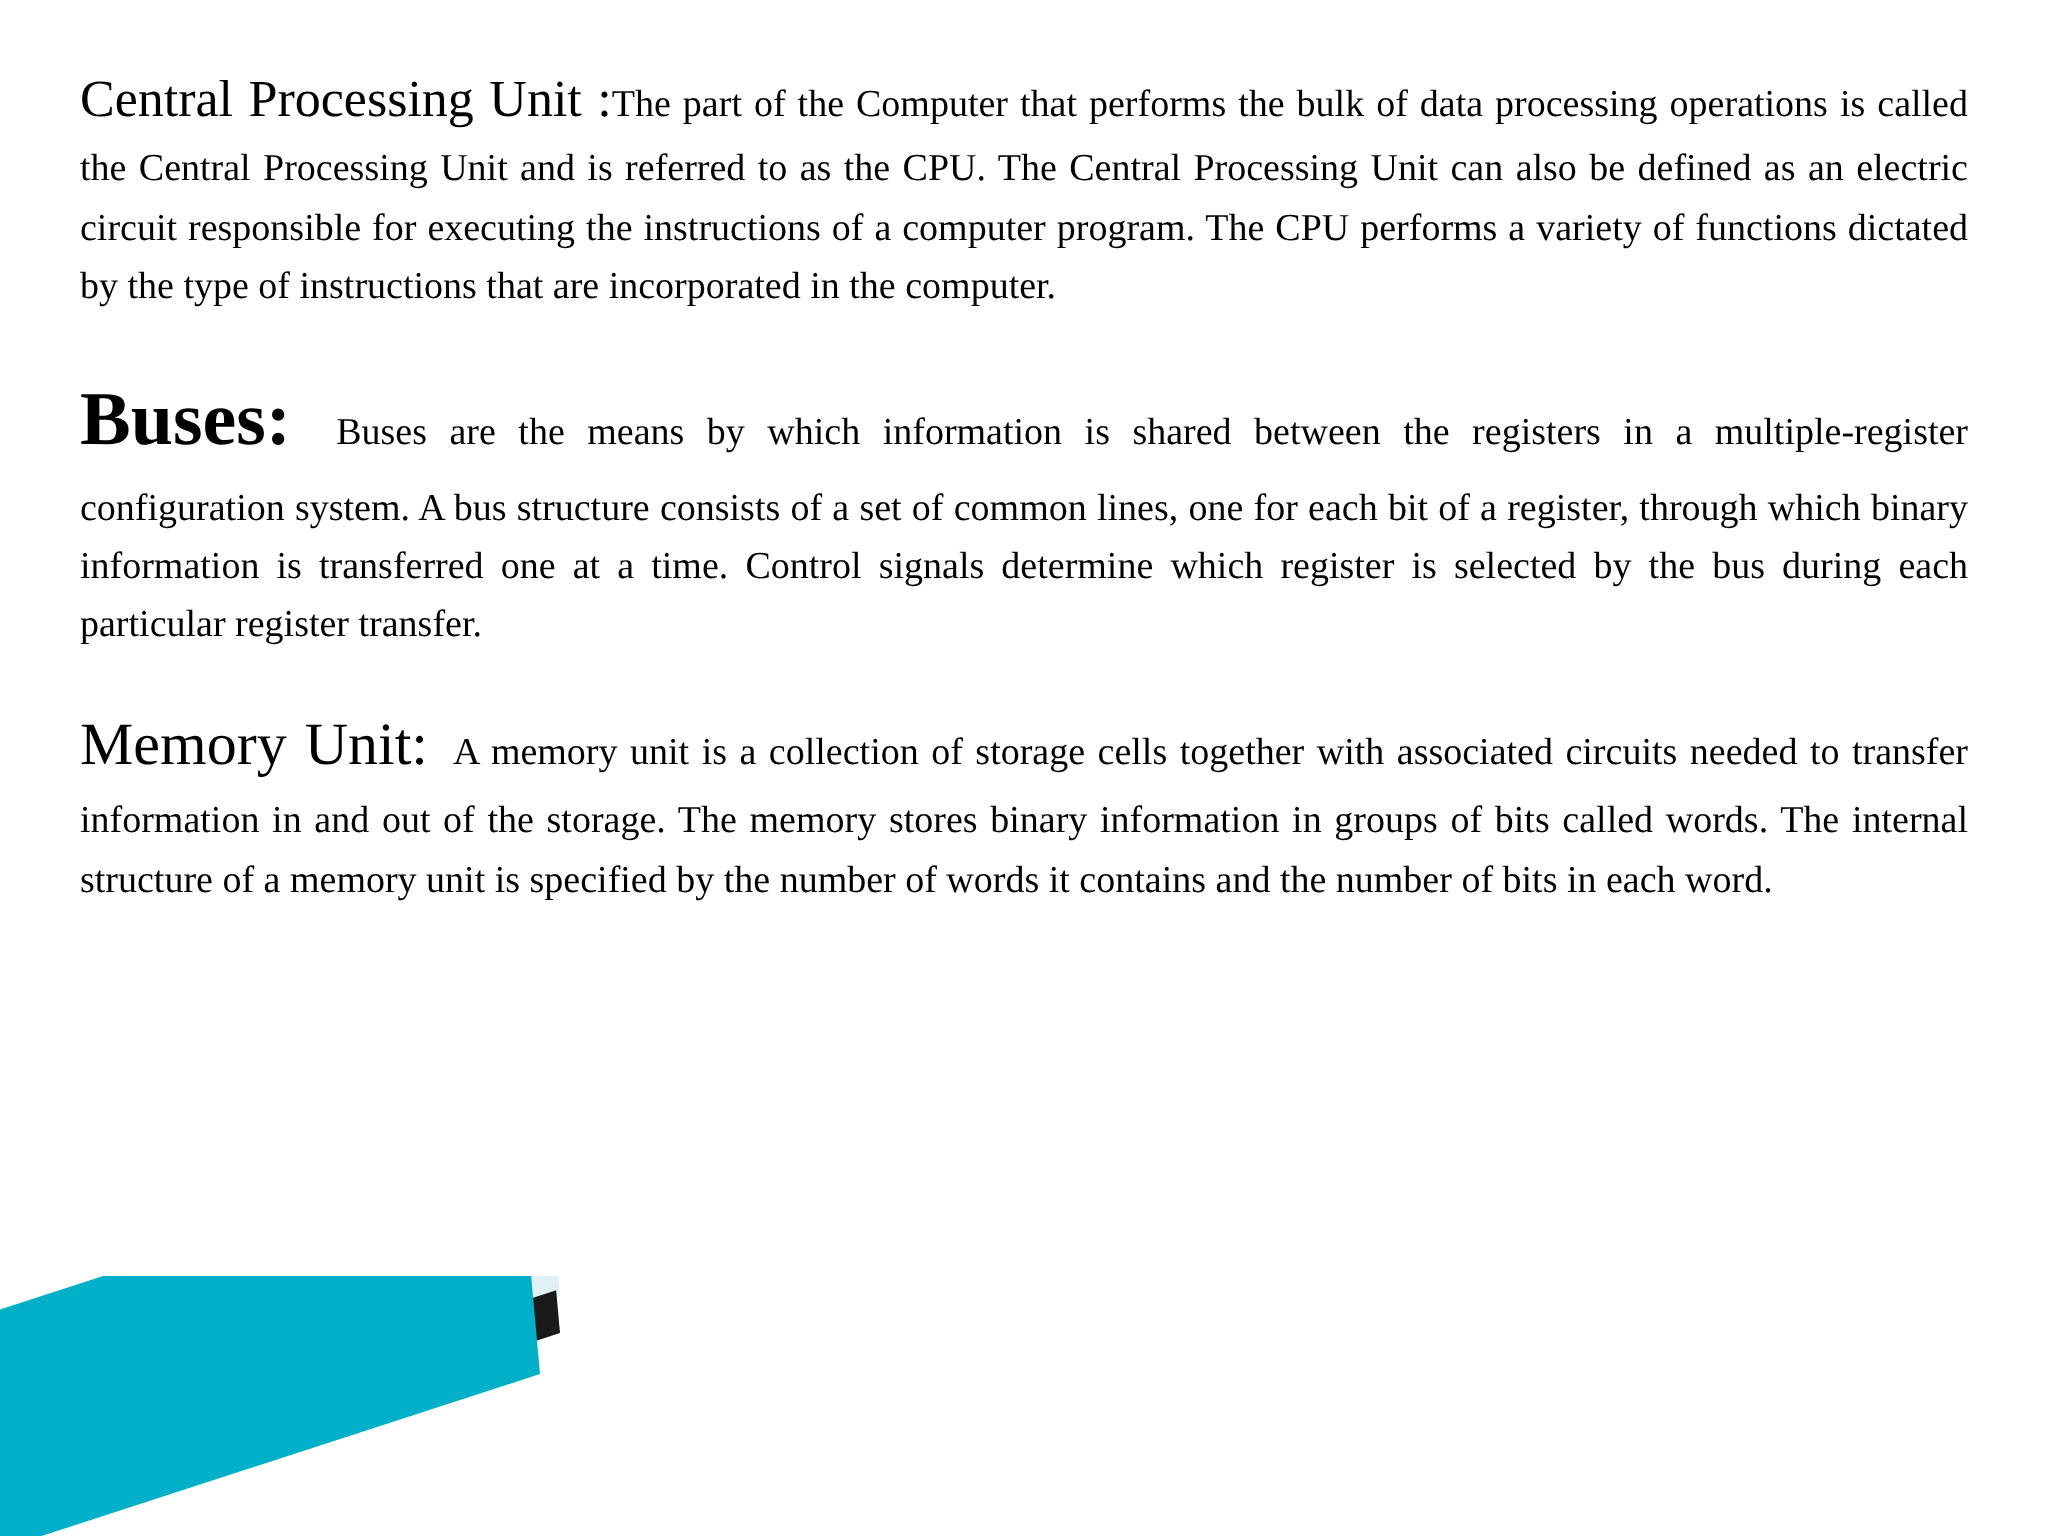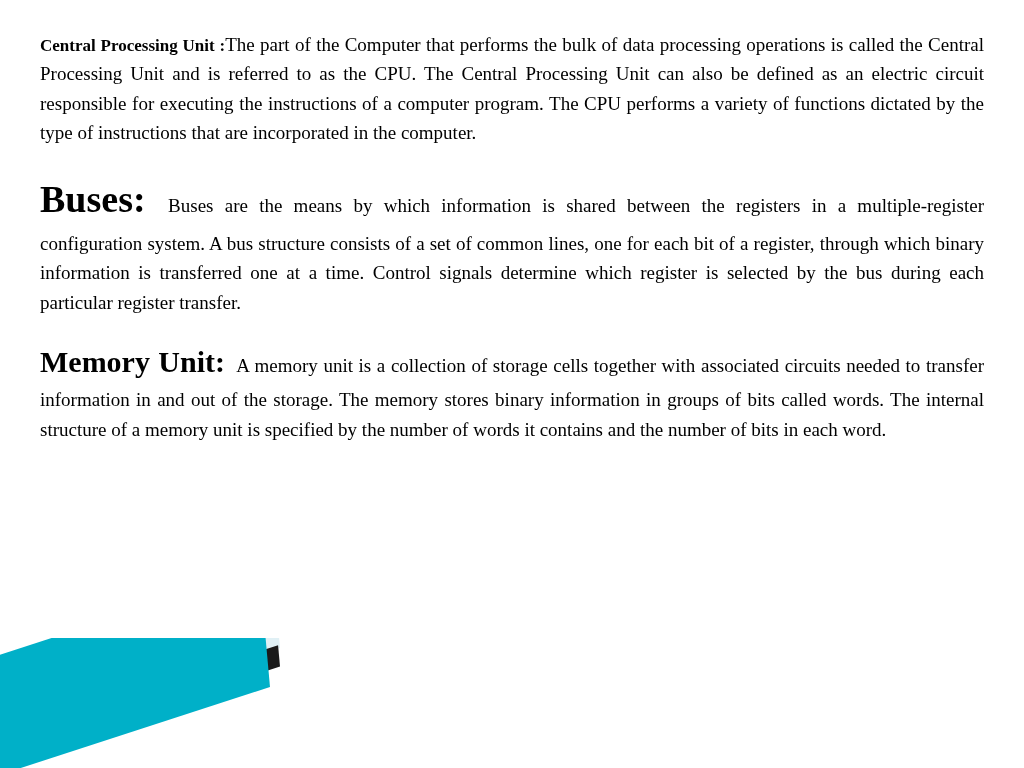--- a/index.html
+++ b/index.html
@@ -28,31 +28,31 @@
     }
 
     .section p {
       font-size: 19px;
       line-height: 1.55;
       text-align: justify;
       color: #000000;
     }
 
     .bold-title {
-      font-weight: bold;
-      font-size: 17px;
+      font-weight: normal;
+      font-size: 26px;
     }
 
     .bold-title-medium {
       font-weight: bold;
       font-size: 38px;
     }
 
     .bold-title-large {
-      font-weight: bold;
+      font-weight: normal;
       font-size: 30px;
     }
 
     
     .bottom-decoration {
       position: absolute;
       bottom: 0;
       left: 0;
       width: 320px;
       height: 130px;

